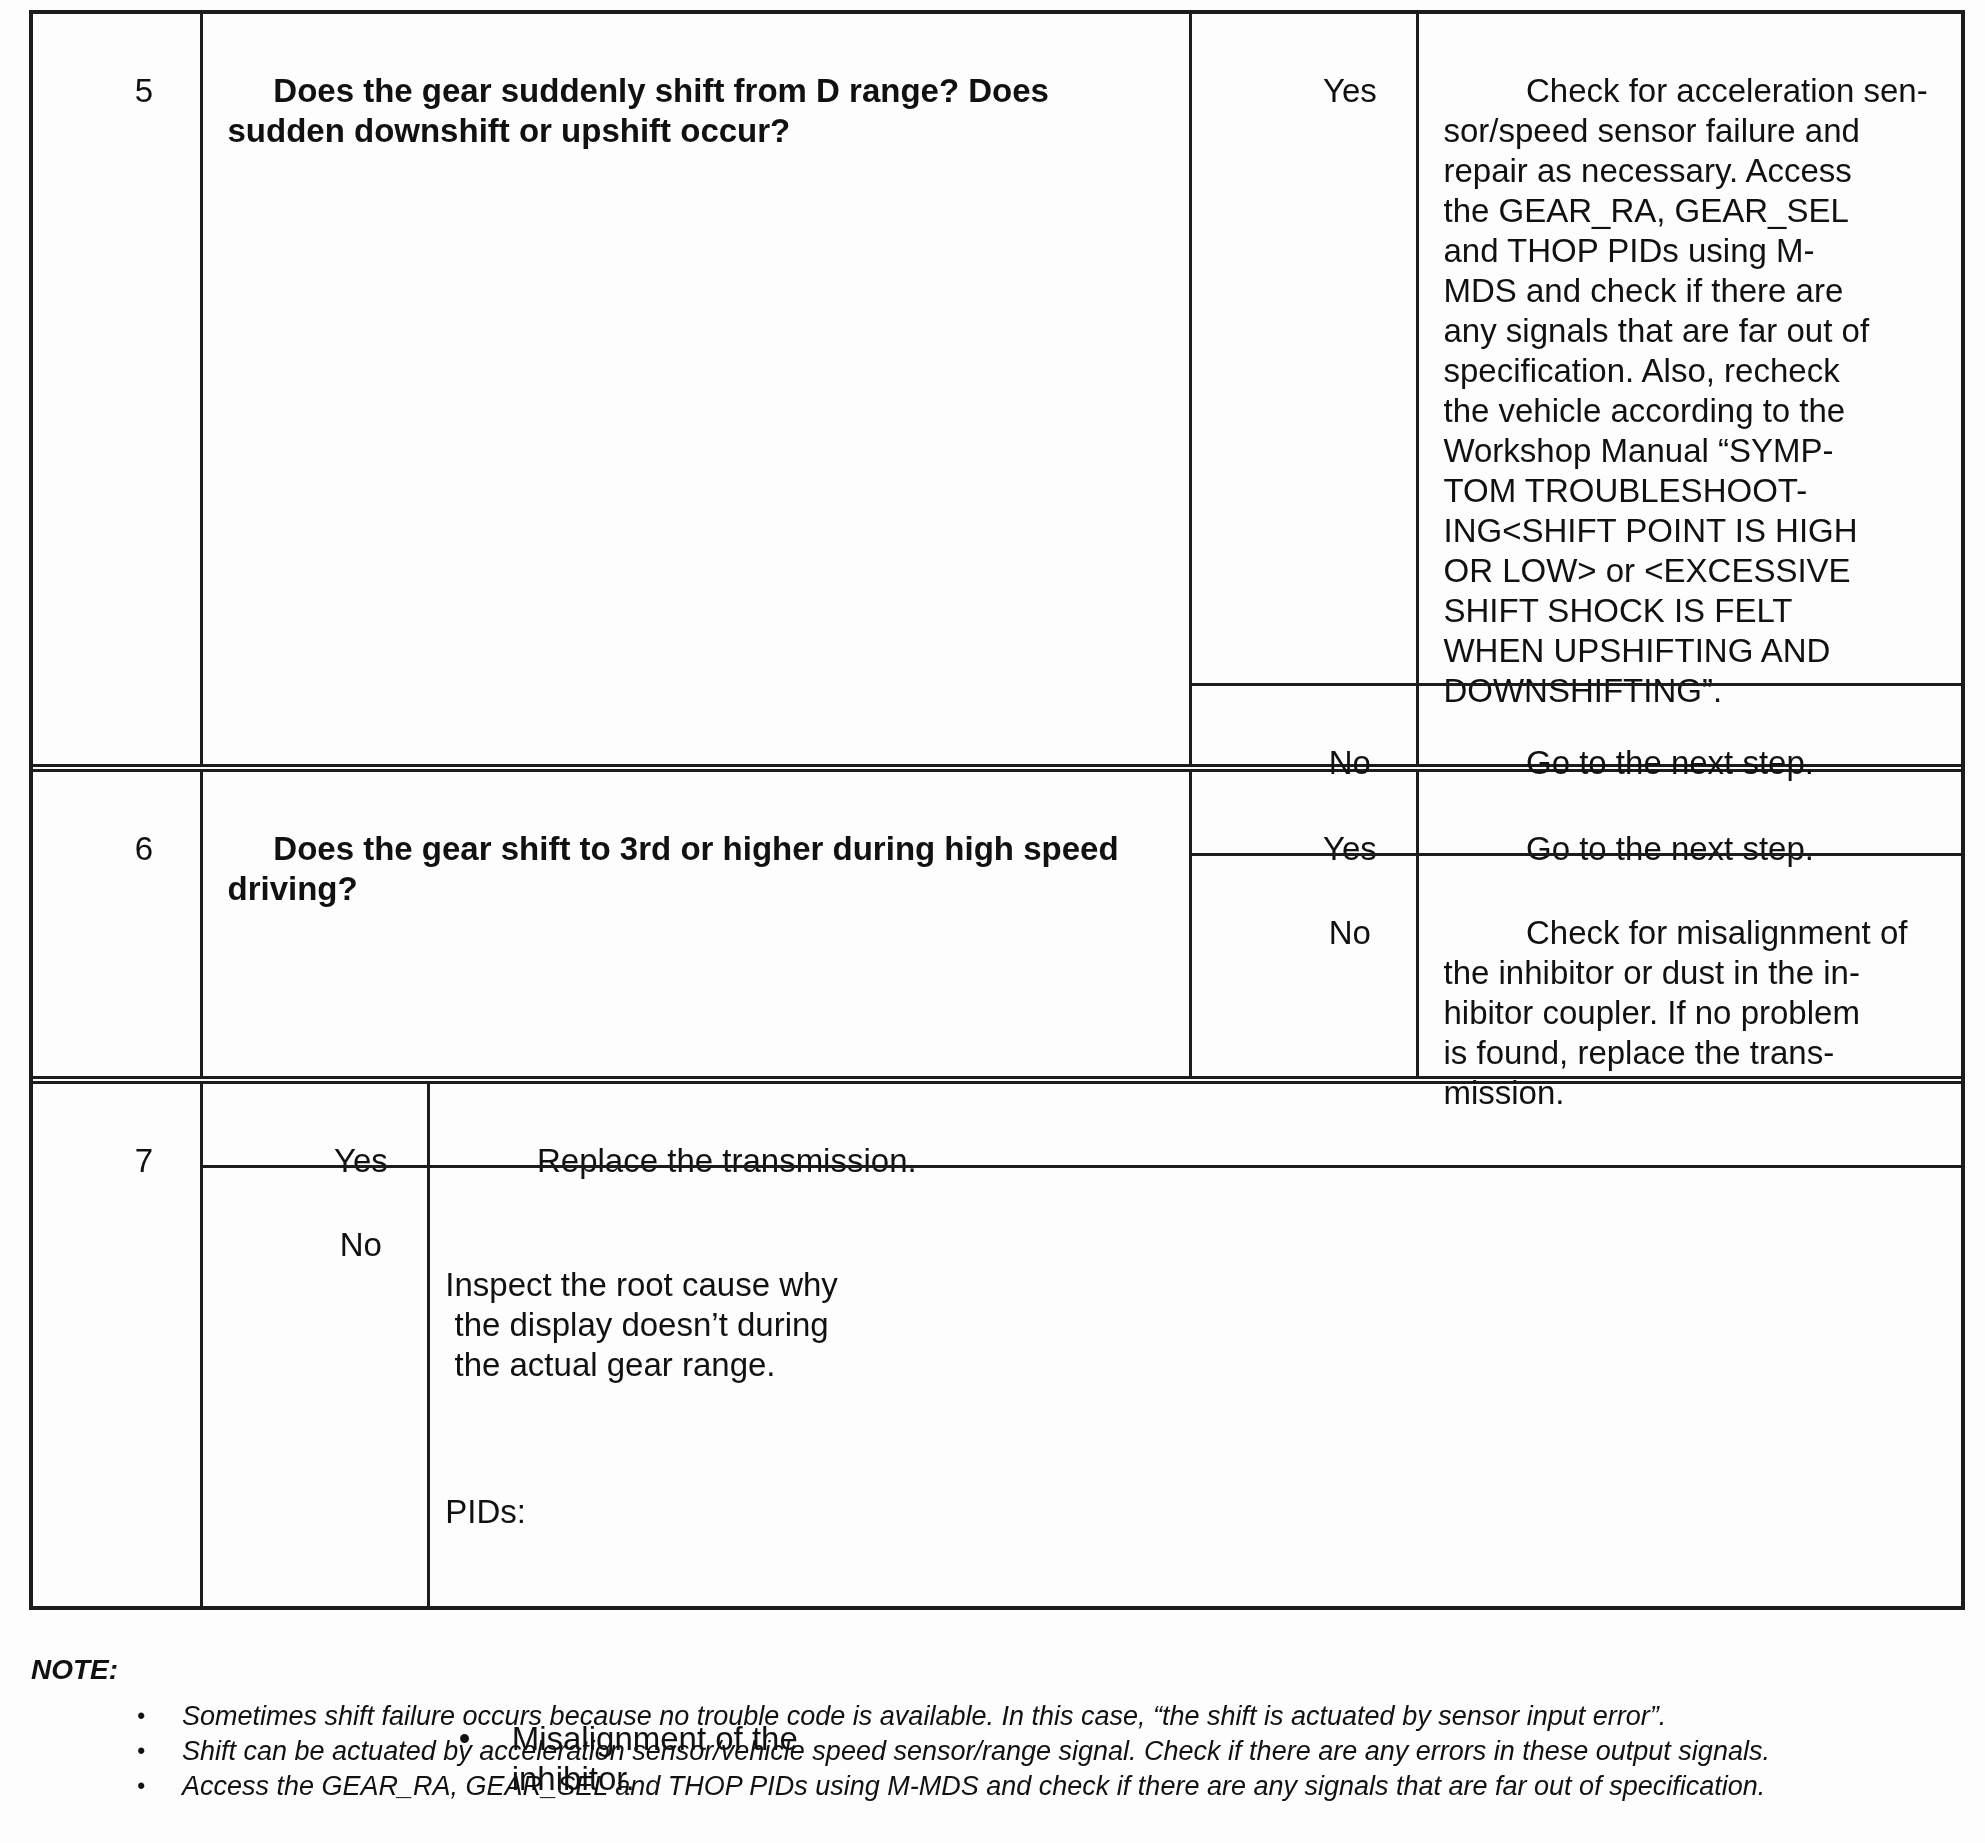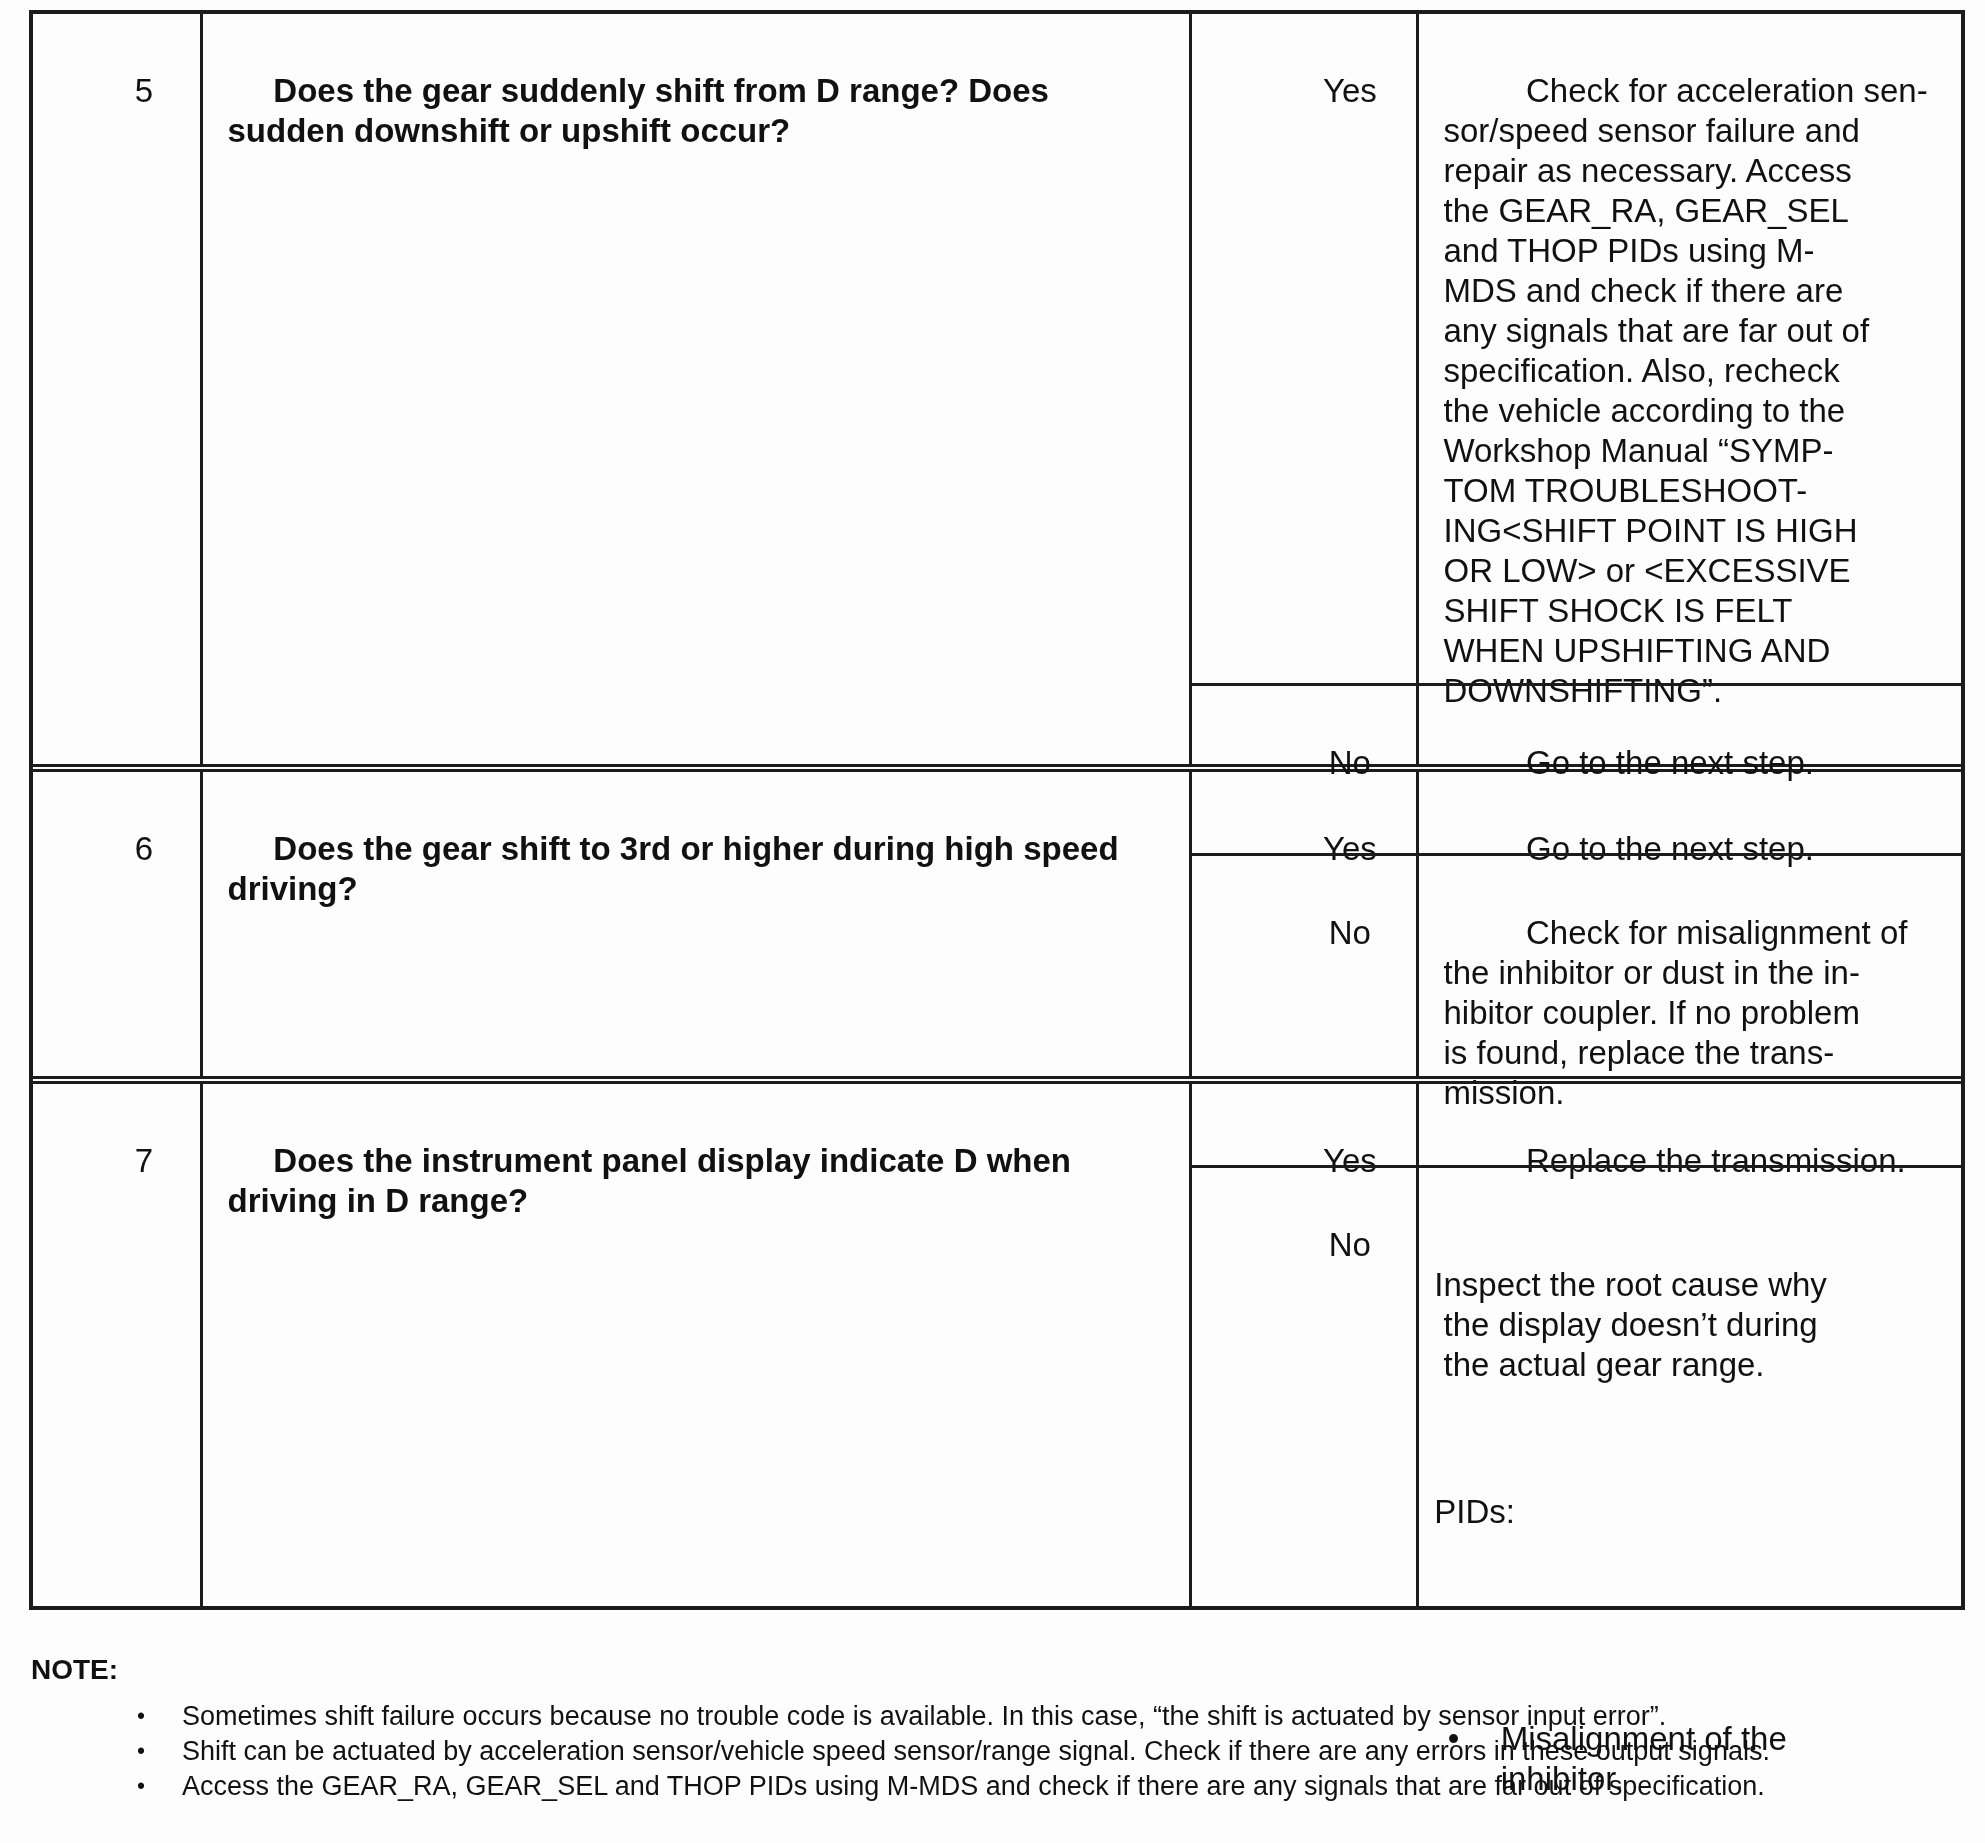--- a/index.html
+++ b/index.html
@@ -53,21 +53,21 @@
   .h85{height:81px;}
   .h230{height:220px;}
   .h458{height:438px;}
   .act-para{margin:0;}
   .check-label{margin:27px 0 0 0;}
   .cell-bullets{margin-top:27px;}
   .cell-bullet-item{display:flex;}
   .cell-bullet-item .dot{flex:0 0 53px;text-align:left;padding-left:13.4px;}
   .cell-bullet-item .btxt{flex:1;white-space:pre-wrap;}
   
-  .note{margin:44px 0 0 31px;}
+  .note{margin:44px 0 0 31px;font-style:italic;}
   .note-label{font-size:28px;font-weight:bold;line-height:32.5px;}
   .note-items{margin-top:13.4px;}
   .note-item{display:flex;font-size:27px;line-height:35px;}
   .note-item .dot{flex:0 0 45px;padding-left:106px;box-sizing:content-box;font-size:23px;}
   .note-item .ntxt{flex:1;white-space:pre-wrap;}
 </style>
 </head>
 <body>
 
 <div class="tbl">
@@ -144,24 +144,20 @@
  mission.</span>
         </div>
       </div>
     </div>
   </div>
 
   <div class="step-row">
     <div class="cell col-step">
       <span>7</span>
     </div>
-    <div class="cell col-q">
-      <span>Does the instrument panel display indicate D when
- driving in D range?</span>
-    </div>
     <div class="branches">
       <div class="branch-row">
         <div class="cell col-ans h85">
           <span>Yes</span>
         </div>
         <div class="cell col-act h85">
           <span>Replace the transmission.</span>
         </div>
       </div>
       <div class="branch-row">

